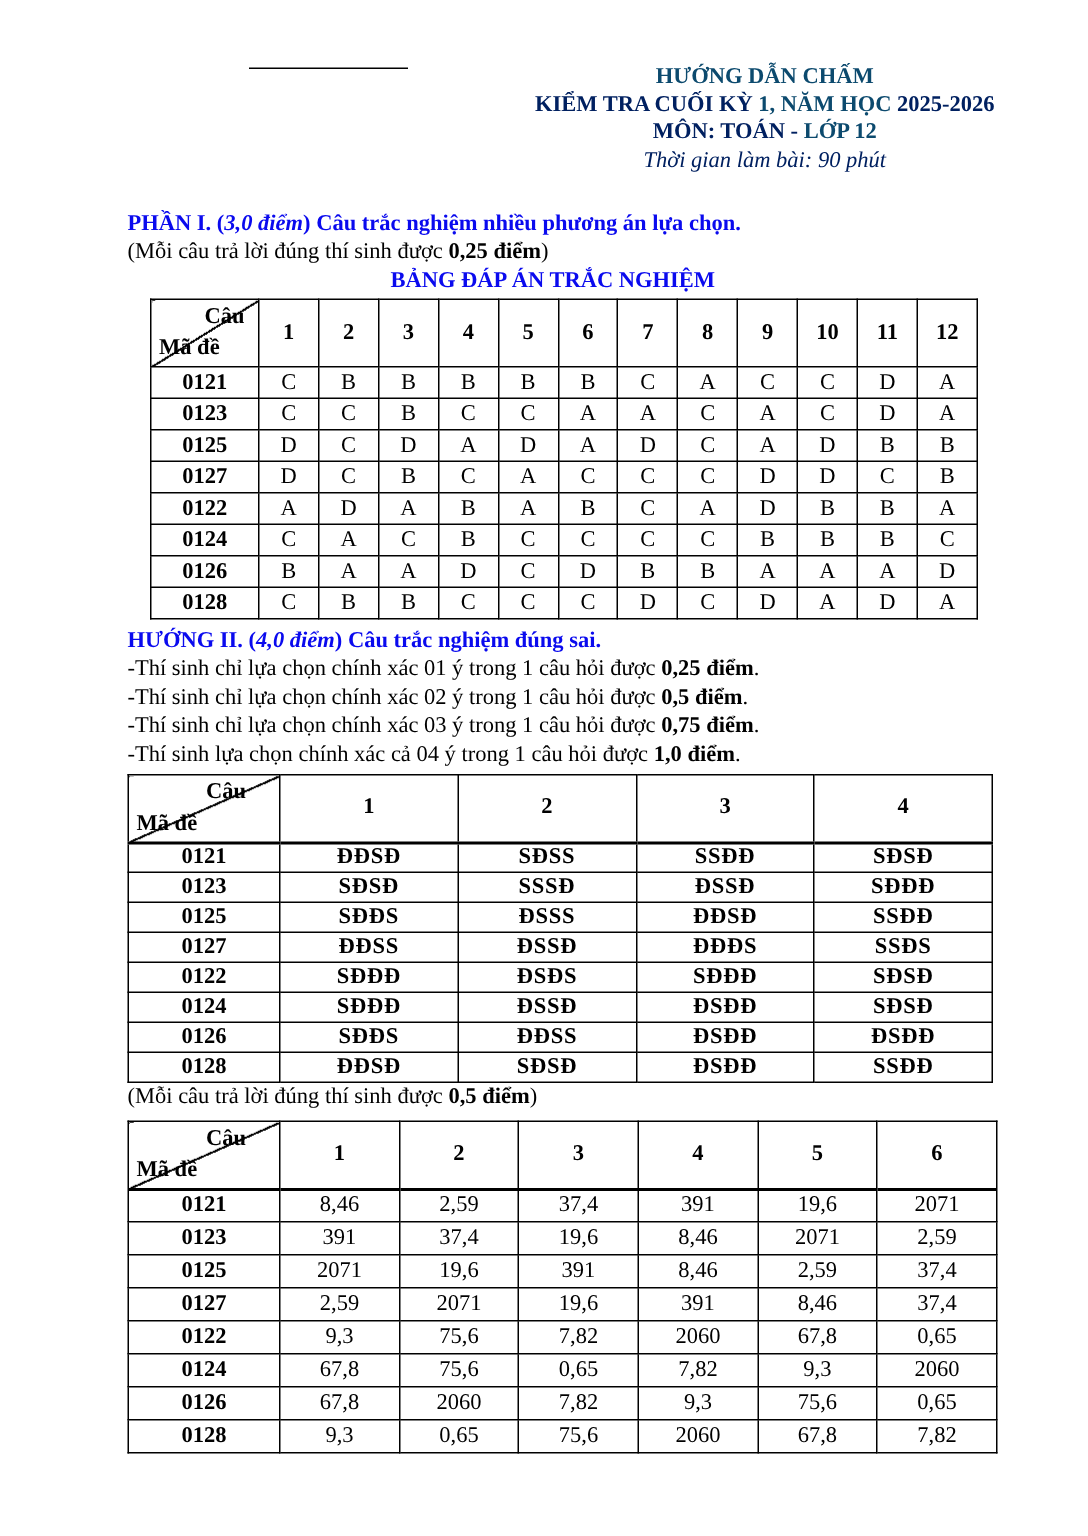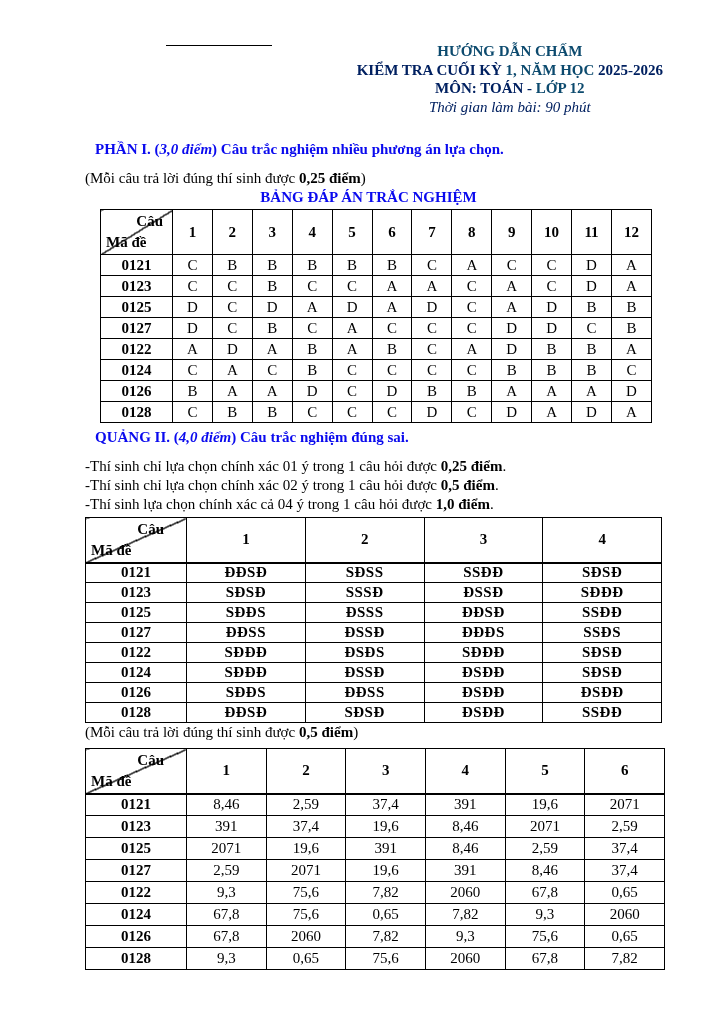--- a/index.html
+++ b/index.html
@@ -16,21 +16,21 @@
   .red{color:#0c4a6e;}
 
   
   .header{display:flex;align-items:flex-start;}
   .header-left{width:46%;text-align:center;}
   .header-right{width:54%;text-align:center;}
   .hline{line-height:18.5px;white-space:nowrap;}
   .header-rule{width:106px;border-bottom:1.4px solid #000;margin:3px auto 0 auto;}
 
   
-  .section-heading{color:#0a0aee;font-weight:bold;line-height:19px;margin:10px;}
+  .section-heading{color:#0a0aee;font-weight:bold;line-height:19px;margin:0;}
   .p1-heading{margin-top:24px;}
   .note{line-height:19px;margin:0;}
   .table-title{color:#0a0aee;font-weight:bold;text-align:center;line-height:19px;margin:0;width:567px;}
   .p2-heading{margin-top:5px;}
   .p3-heading{margin-top:8px;}
 
   
   table.anskey{border-collapse:collapse;table-layout:fixed;border:1.5px solid #000;}
   .anskey th,.anskey td{border:1px solid #000;text-align:center;vertical-align:middle;padding:0;font-size:15px;}
   .anskey thead tr{height:45px;}
@@ -221,23 +221,24 @@
           <td class="ans">D</td>
           <td class="ans">C</td>
           <td class="ans">D</td>
           <td class="ans">A</td>
           <td class="ans">D</td>
           <td class="ans">A</td>
         </tr>
       </tbody>
     </table>
 
-  <p class="section-heading p2-heading"><span>QUẢNG II. (</span><span class="italic">4,0 điểm</span><span>) Câu trắc nghiệm đúng sai.</span></p>
+  <p class="section-heading p2-heading"><span>HƯỚNG II. (</span><span class="italic">4,0 điểm</span><span>) Câu trắc nghiệm đúng sai.</span></p>
   <p class="note"><span>-Thí sinh chỉ lựa chọn chính xác 01 ý trong 1 câu hỏi được </span><span class="bold">0,25 điểm</span><span>.</span></p>
   <p class="note"><span>-Thí sinh chỉ lựa chọn chính xác 02 ý trong 1 câu hỏi được </span><span class="bold">0,5 điểm</span><span>.</span></p>
+  <p class="note"><span>-Thí sinh chỉ lựa chọn chính xác 03 ý trong 1 câu hỏi được </span><span class="bold">0,75 điểm</span><span>.</span></p>
   <p class="note"><span>-Thí sinh lựa chọn chính xác cả 04 ý trong 1 câu hỏi được </span><span class="bold">1,0 điểm</span><span>.</span></p>
 
   <table class="anskey t2">
       <thead>
         <tr>
           <th class="corner">
             <span class="c-cau">Câu</span>
             <span class="c-made">Mã đề</span>
           </th>
           <th class="colhead">1</th>

